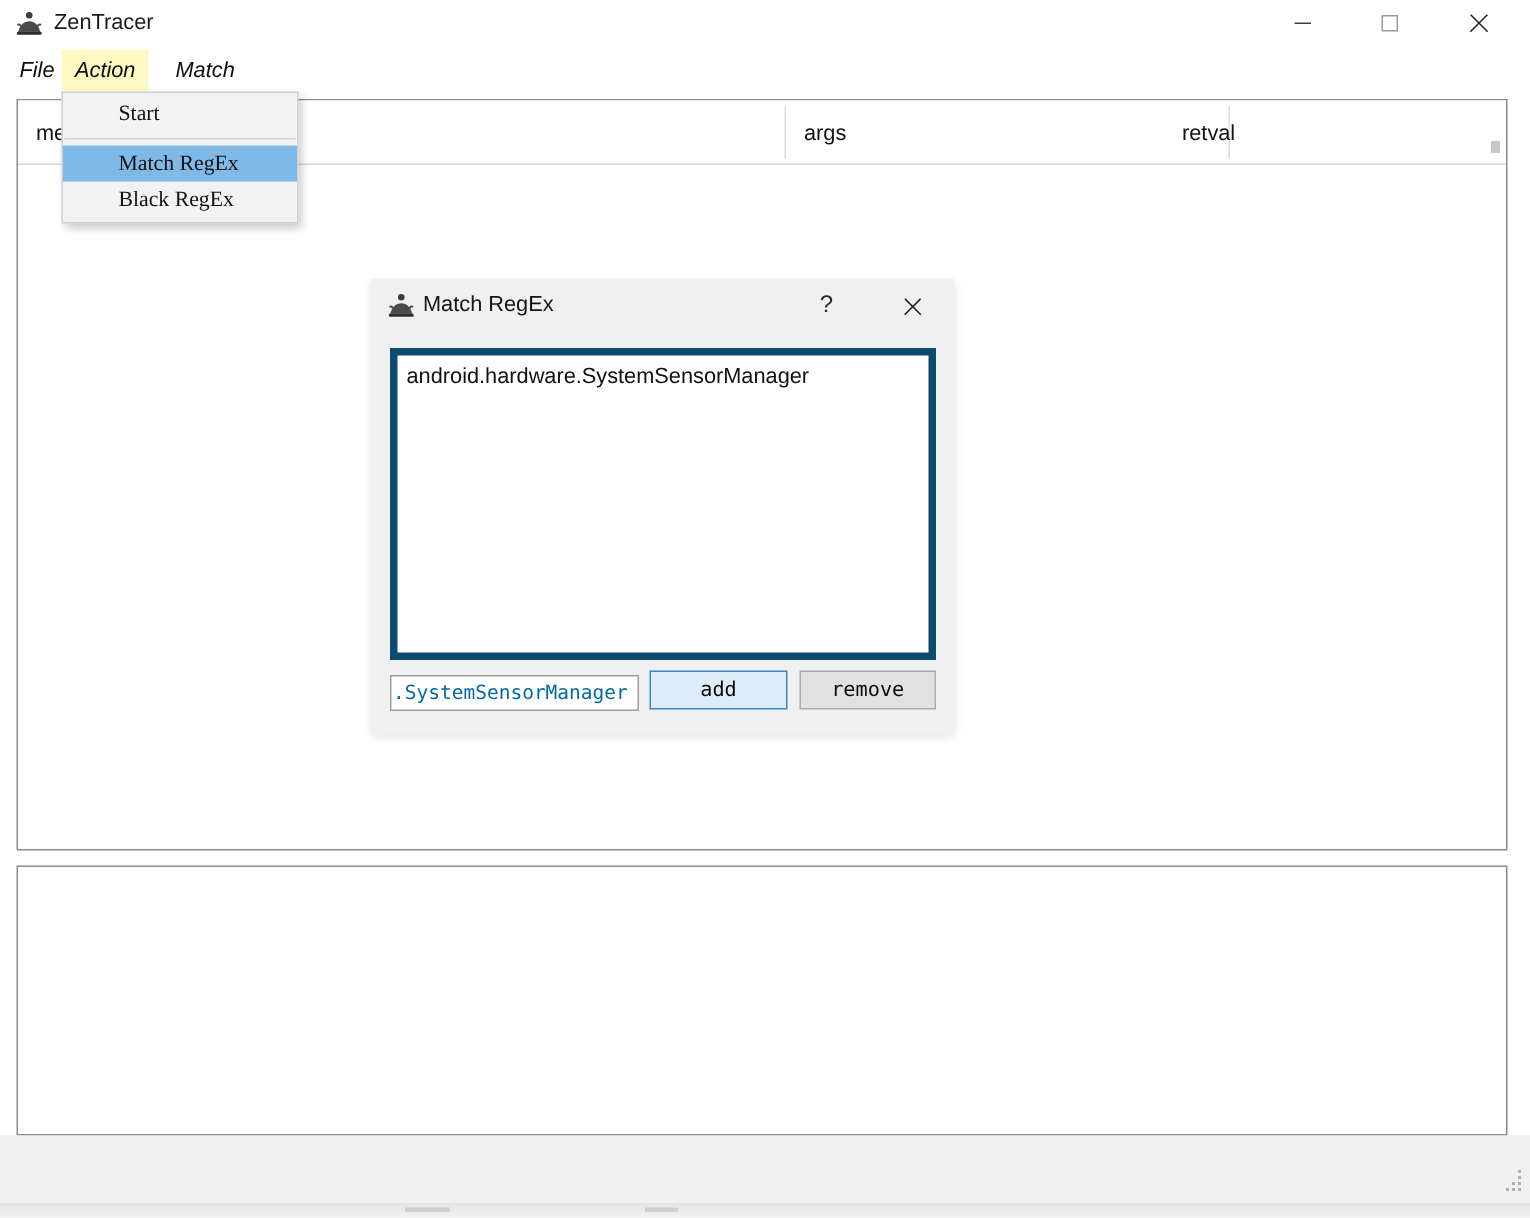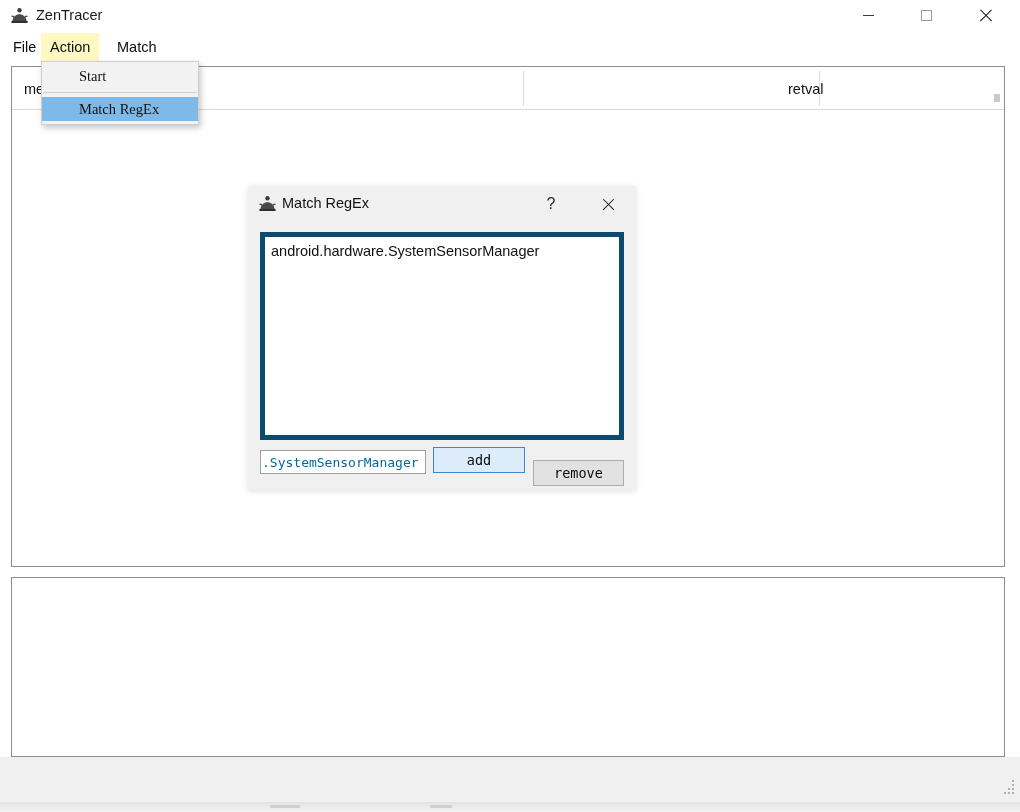--- a/index.html
+++ b/index.html
@@ -69,20 +69,21 @@
   }
   .glyph-close:before { transform: rotate(45deg); }
   .glyph-close:after  { transform: rotate(-45deg); }
 
   
   .menubar {
     position: absolute;
     left: 0; top: 33px;
     width: 1020px; height: 28px;
     background: #ffffff;
+    font-style: italic;
   }
   .menu-item {
     position: absolute;
     top: 0;
     height: 28px;
     padding: 0 9px;
     display: flex; align-items: center;
     font-size: 14.5px;
     color: #0d0d0d;
     cursor: default;
@@ -293,21 +294,20 @@
   }
   .dlg-button.add {
     left: 185px; width: 92px;
     background: #dcecfa;
     border: 1px solid #3c87c8;
   }
   .dlg-button.remove {
     left: 285px; width: 91px;
     background: #e1e1e1;
     border: 1px solid #adadad;
-    margin-top: 13px;
   }
 </style>
 </head>
 <body>
 
 <div id="app">
 
   <div class="titlebar">
     <span class="title-icon">
       <svg width="19" height="19" viewBox="0 0 19 19">
@@ -334,20 +334,21 @@
   <div class="menubar">
     <div class="menu-item file">File</div>
     <div class="menu-item action">Action</div>
     <div class="menu-item help">Match</div>
   </div>
 
   <div class="pane pane-top">
     <div class="table-header">
       <div class="th" style="left:0px; width:512px;">me</div>
       <div class="th-divider" style="left:511px;"></div>
+      <div class="th" style="left:512px; width:296px;">args</div>
       <div class="th-divider" style="left:807px;"></div>
       <div class="th" style="left:764px; width:184px;">retval</div>
     </div>
     <div class="mini-scroll"></div>
   </div>
 
   <div class="pane pane-bottom">
     <div style="padding:6px 8px; font-size:13.5px; color:#111; white-space:pre-wrap;"></div>
   </div>
 
@@ -363,20 +364,21 @@
     </div>
   </div>
   <div class="taskbar-shadow"></div>
   <div class="tb-tick" style="left:270px; width:30px;"></div>
   <div class="tb-tick" style="left:430px; width:22px;"></div>
 
   <div class="dropdown">
     <div class="dd-item">Start</div>
     <div class="dd-sep"></div>
     <div class="dd-item selected">Match RegEx</div>
+    <div class="dd-item">Black RegEx</div>
   </div>
 
   <div class="dialog">
     <div class="dlg-titlebar">
       <span class="dlg-icon">
         <svg width="19" height="19" viewBox="0 0 19 19">
           <ellipse cx="9.5" cy="4.2" rx="2.2" ry="2.2" fill="#3d3d3d"></ellipse>
           <path d="M2.2 15.2 C3.2 10.8 6.0 8.2 9.5 8.2 C13.0 8.2 15.8 10.8 16.8 15.2 Z" fill="#4a4a4a"></path>
           <rect x="1.2" y="15.0" width="16.6" height="2.1" rx="1" fill="#2e2e2e"></rect>
           <path d="M1.6 10.6 C2.6 10.0 3.6 10.4 4.0 11.6" stroke="#4a4a4a" stroke-width="1.4" fill="none"></path>

